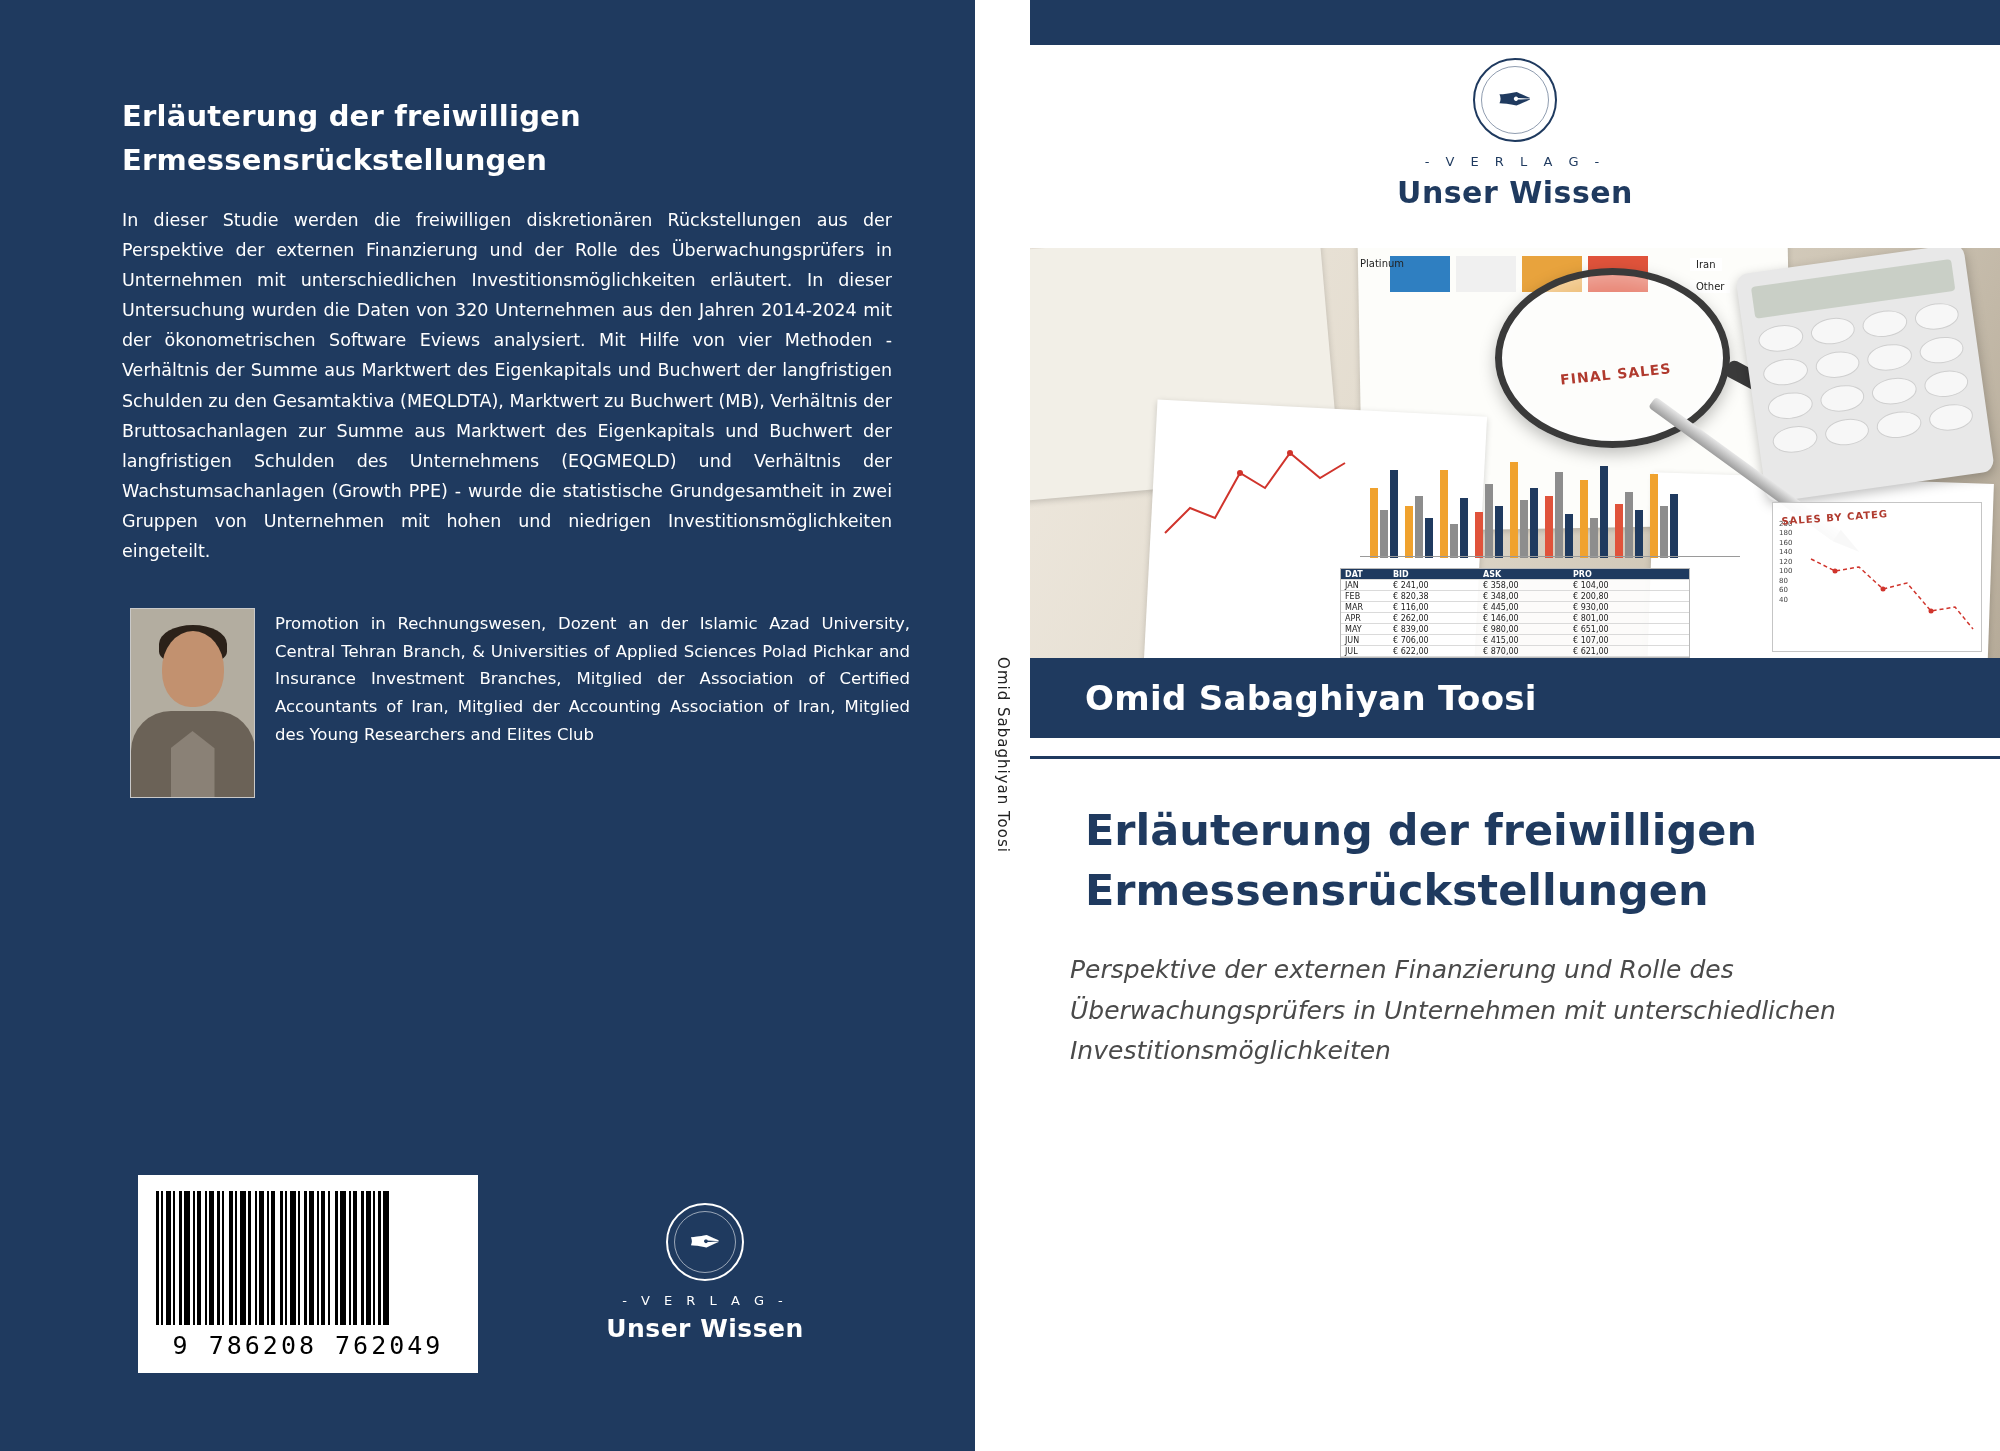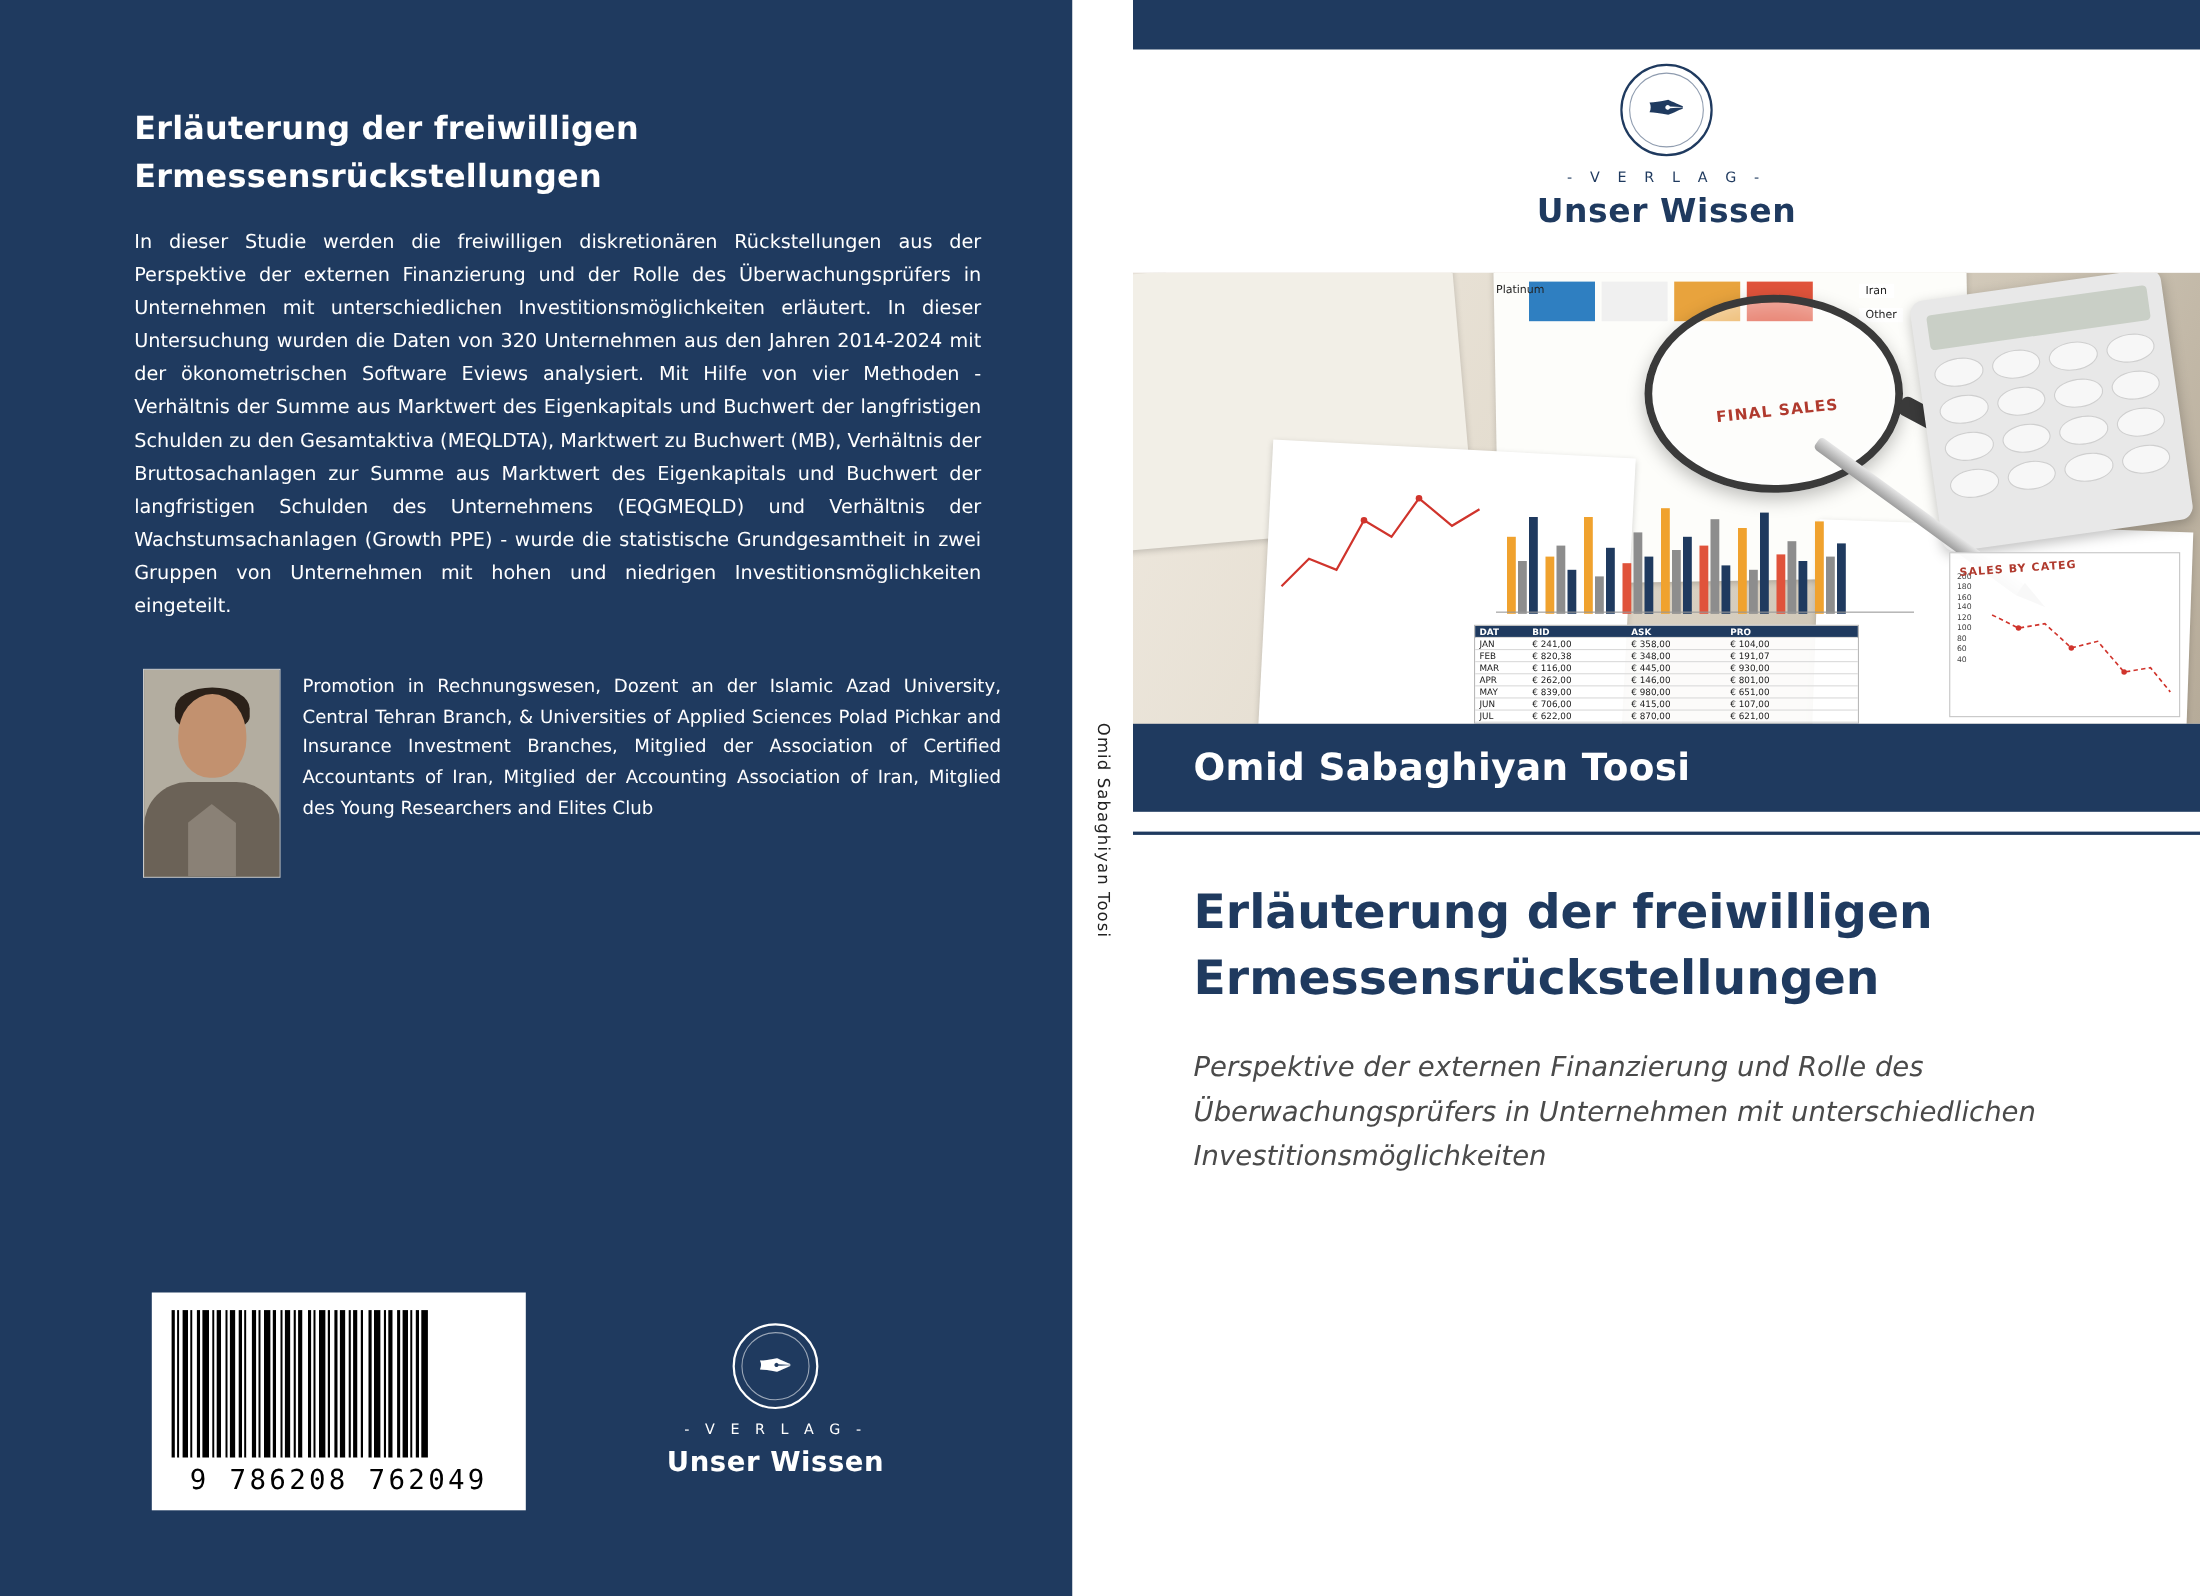--- a/index.html
+++ b/index.html
@@ -352,21 +352,21 @@
     position: absolute;
     left: 55px; top: 800px;
     width: 870px;
     color: #1f3a5f;
     font-size: 43px;
     font-weight: bold;
     line-height: 1.4;
   }
   .front-subtitle {
     position: absolute;
-    left: 55px; top: 950px;
+    left: 40px; top: 950px;
     width: 830px;
     color: #4a4a4a;
     font-size: 25px;
     font-style: italic;
     line-height: 1.62;
   }
 </style>
 </head>
 <body>
 
@@ -585,21 +585,21 @@
         <div class="row">
             <span style="width:48px">JAN</span>
             <span style="width:90px">€ 241,00</span>
             <span style="width:90px">€ 358,00</span>
             <span style="width:90px">€ 104,00</span>
           </div>
         <div class="row">
             <span style="width:48px">FEB</span>
             <span style="width:90px">€ 820,38</span>
             <span style="width:90px">€ 348,00</span>
-            <span style="width:90px">€ 191,07</span>
+            <span style="width:90px">€ 200,80</span>
           </div>
         <div class="row">
             <span style="width:48px">MAR</span>
             <span style="width:90px">€ 116,00</span>
             <span style="width:90px">€ 445,00</span>
             <span style="width:90px">€ 930,00</span>
           </div>
         <div class="row">
             <span style="width:48px">APR</span>
             <span style="width:90px">€ 262,00</span>

